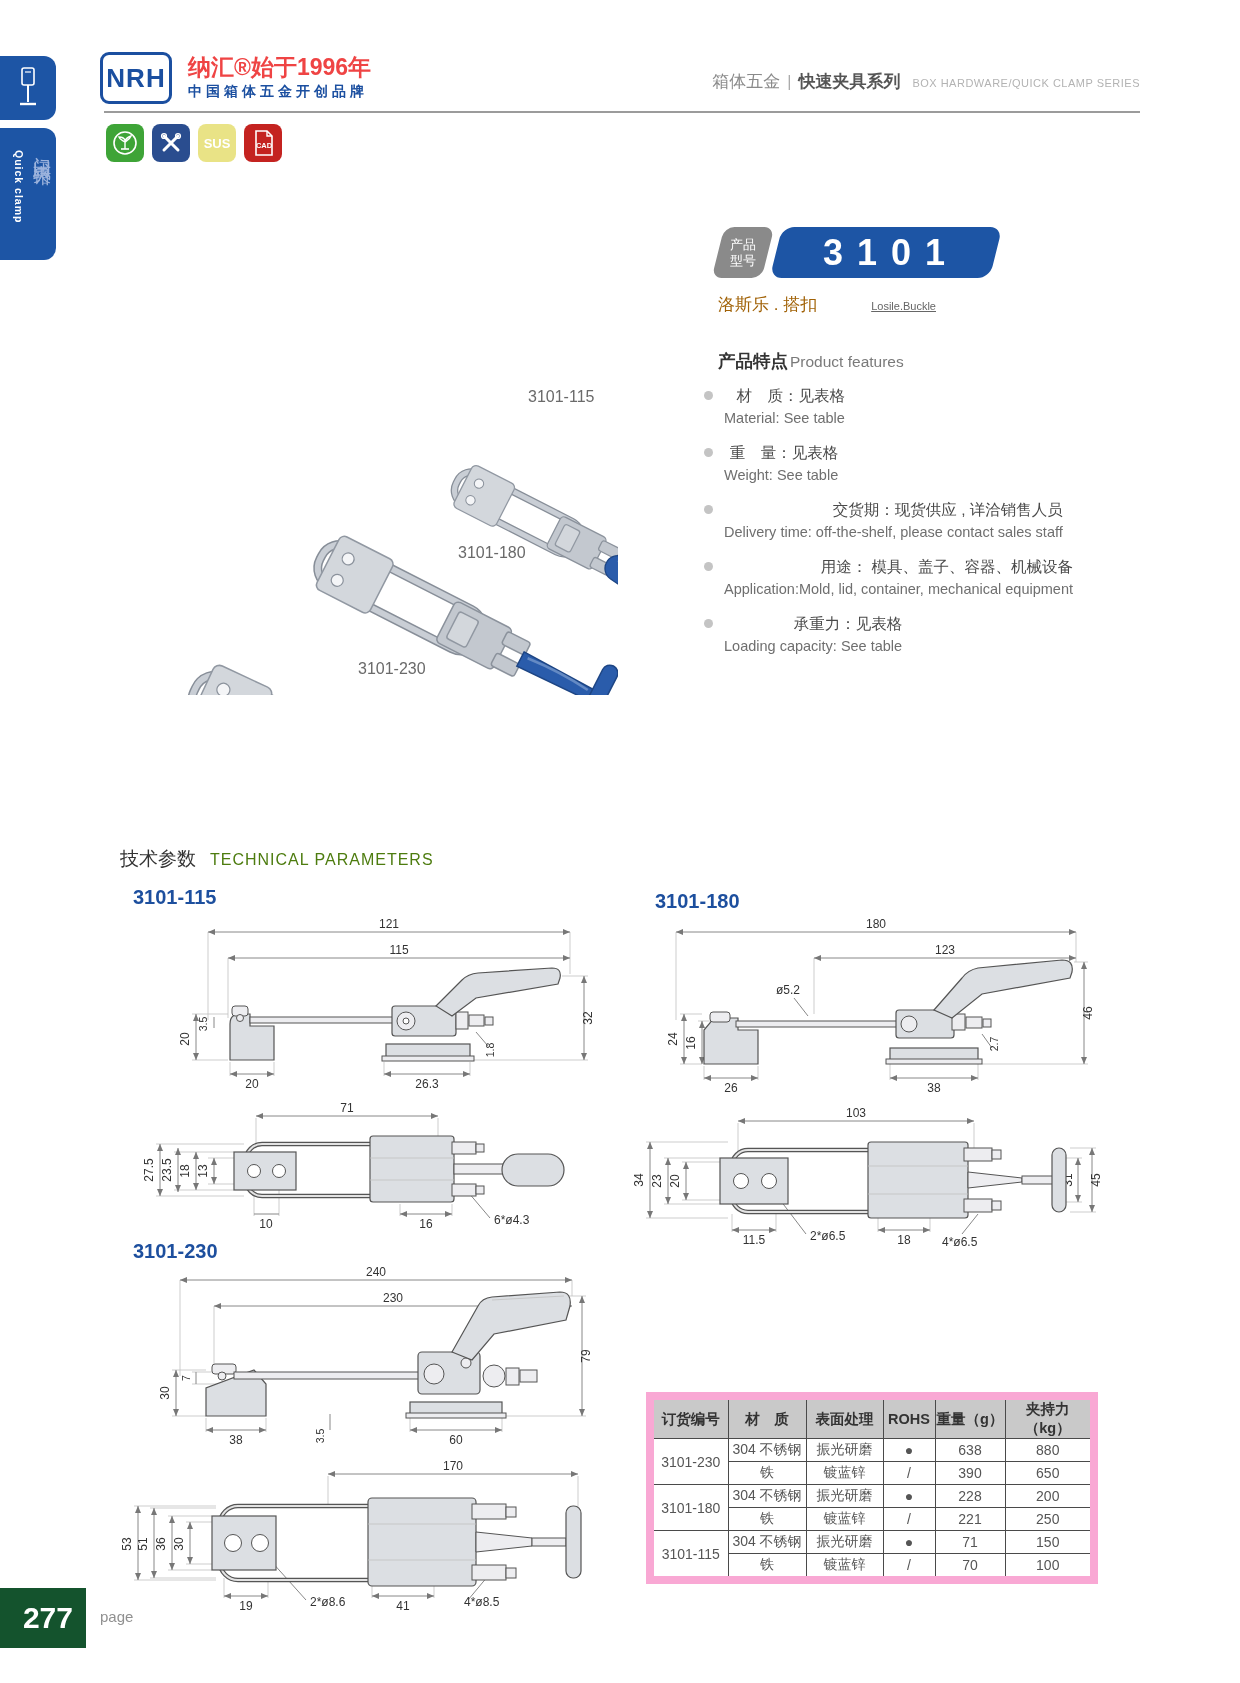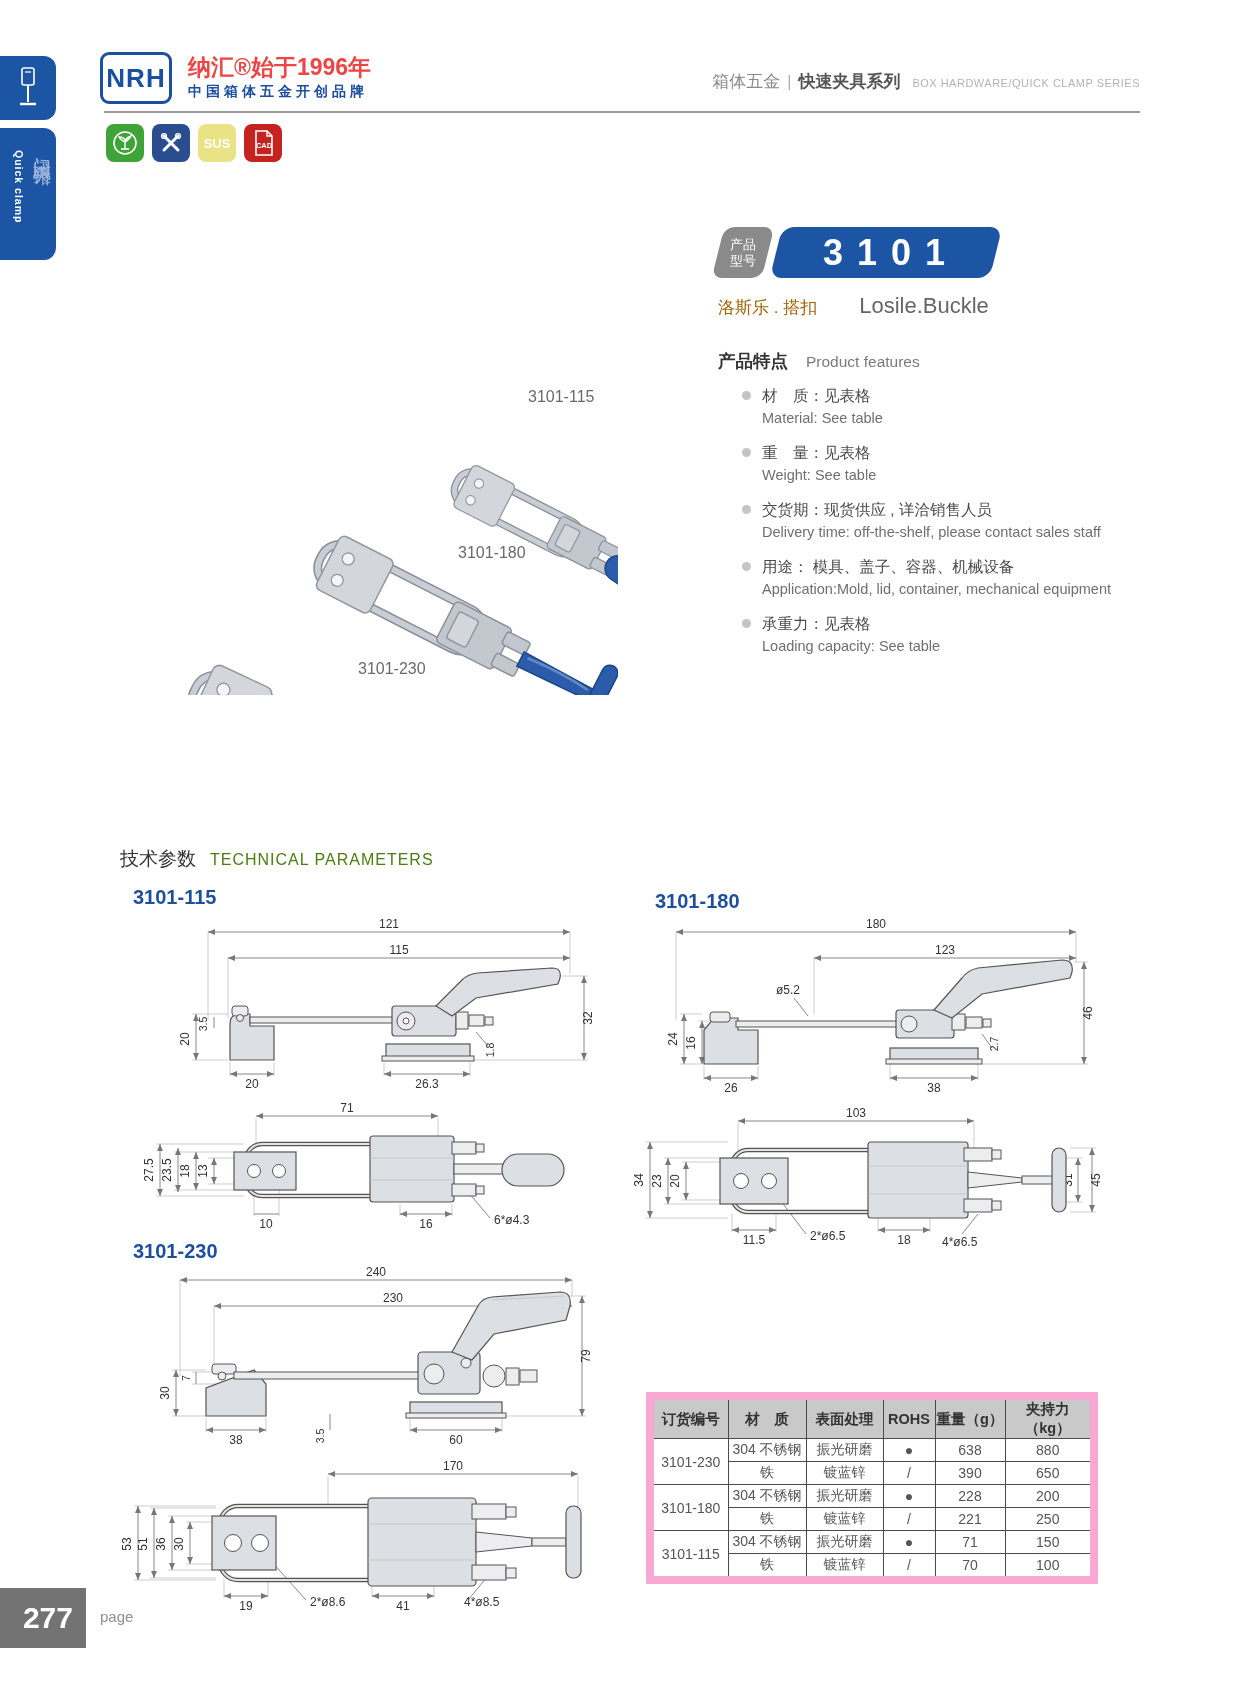--- a/index.html
+++ b/index.html
@@ -30,25 +30,25 @@
   .badge.b4{left:244px;background:#c42320;}
   
   .gray-tag{position:absolute;left:718px;top:227px;width:50px;height:51px;background:#8a8a8a;border-radius:10px;transform:skewX(-14deg);
             display:flex;align-items:center;justify-content:center;}
   .gray-tag .t{transform:skewX(14deg);color:#fff;font-size:13px;line-height:16px;text-align:center;}
   .blue-tag{position:absolute;left:776px;top:227px;width:220px;height:51px;background:#1d55a5;border-radius:12px;transform:skewX(-14deg);
             display:flex;align-items:center;justify-content:center;}
   .blue-tag .t{transform:skewX(14deg);color:#fff;font-size:36px;font-weight:bold;letter-spacing:14px;padding-left:10px;}
   .prod-name{position:absolute;left:718px;top:293px;}
   .prod-name .cn{font-size:17px;color:#a16207;}
-  .prod-name .en{font-size:22px;color:#666666;margin-left:42px;}
+  .prod-name .en{font-size:11px;color:#666666;margin-left:54px;text-decoration:underline;}
   .feat-title{position:absolute;left:718px;top:349px;}
   .feat-title .cn{font-size:17.5px;font-weight:bold;color:#333333;}
-  .feat-title .en{font-size:15.5px;color:#7a7a7a;margin-left:18px;}
-  .features{position:absolute;left:742px;top:384px;width:410px;}
+  .feat-title .en{font-size:15.5px;color:#7a7a7a;margin-left:2px;}
+  .features{position:absolute;left:704px;top:384px;width:410px;text-align:right;}
   .feature{display:flex;margin-bottom:11px;}
   .bullet{width:9px;height:9px;border-radius:50%;background:#c4c4c4;margin:7px 11px 0 0;flex:none;}
   .fcn{font-size:15.5px;color:#4a4a4a;line-height:23px;}
   .fen{font-size:14.5px;color:#6f6f6f;line-height:23px;}
   
   .ph-label{position:absolute;font-size:16px;color:#6a6a6a;}
   
   .tech-title{position:absolute;left:120px;top:846px;}
   .tech-title .cn{font-size:19px;font-weight:normal;color:#333333;}
   .tech-title .en{font-size:16px;color:#4d7c0f;margin-left:14px;letter-spacing:1px;}
@@ -71,21 +71,21 @@
   .hole{fill:#f4f5f7;stroke:#8b929c;stroke-width:1.2;}
   
   .spec{position:absolute;left:646px;top:1392px;border-collapse:collapse;table-layout:fixed;}
   .spec th,.spec td{border:1px solid #4a4a4a;text-align:center;padding:0;}
   .spec{border:8px solid #f9a8d4;}
   .spec th{background:#c9c9c9;height:26px;font-size:14.5px;font-weight:bold;color:#333;}
   .spec td{height:22px;font-size:14px;color:#555;background:#fff;}
   .rohs-dot{color:#1ca21c;font-size:15px;}
   .rohs-slash{color:#555;}
   
-  .page-num{position:absolute;left:0;top:1588px;width:86px;height:60px;background:#737373;color:#fff;
+  .page-num{position:absolute;left:0;top:1588px;width:86px;height:60px;background:#14532d;color:#fff;
             display:flex;align-items:center;justify-content:flex-end;padding-right:13px;box-sizing:border-box;
             font-size:30px;font-weight:bold;}
   .page-word{position:absolute;left:100px;top:1608px;font-size:15px;color:#909090;}
 </style>
 </head>
 <body>
 
 <div class="page">
 
   <div class="side-tab side-tab1">

